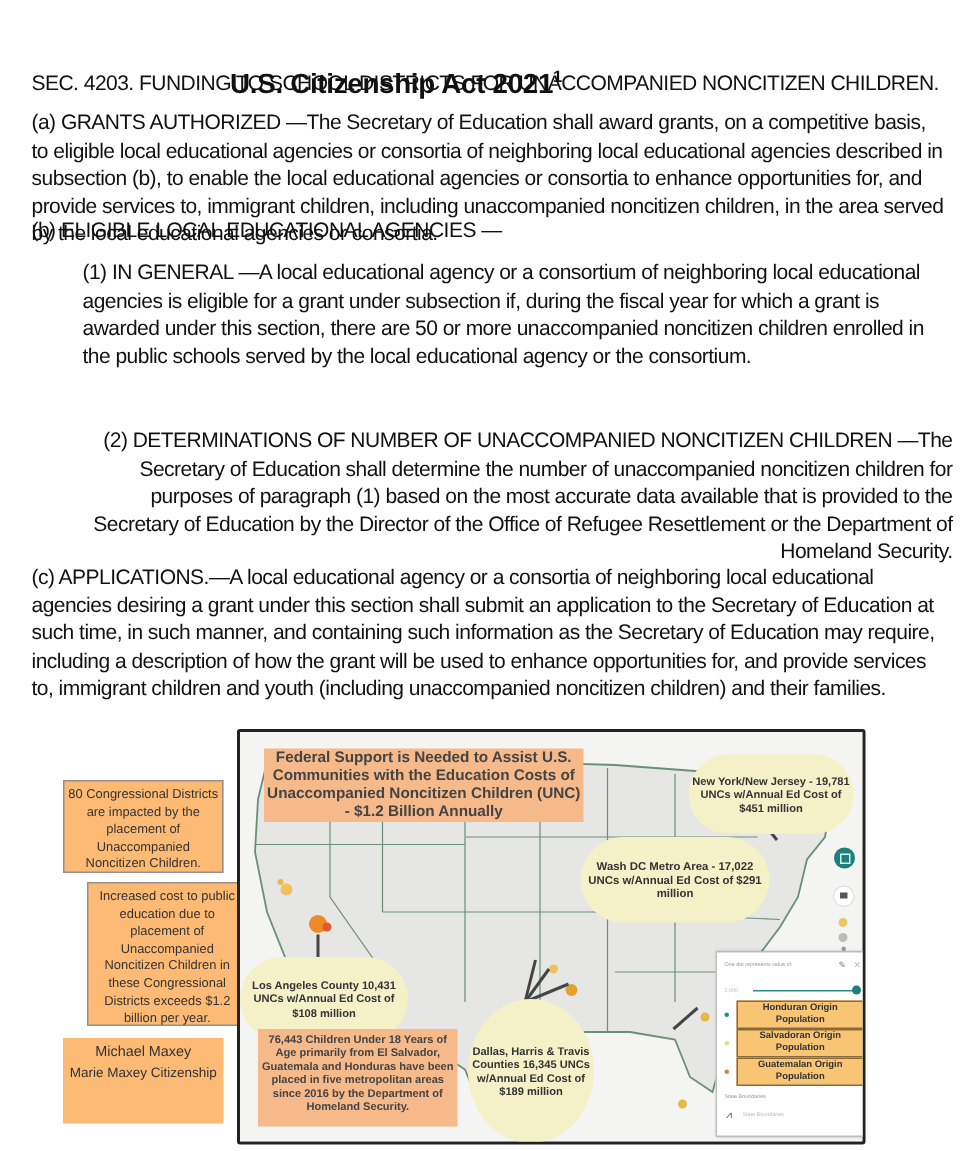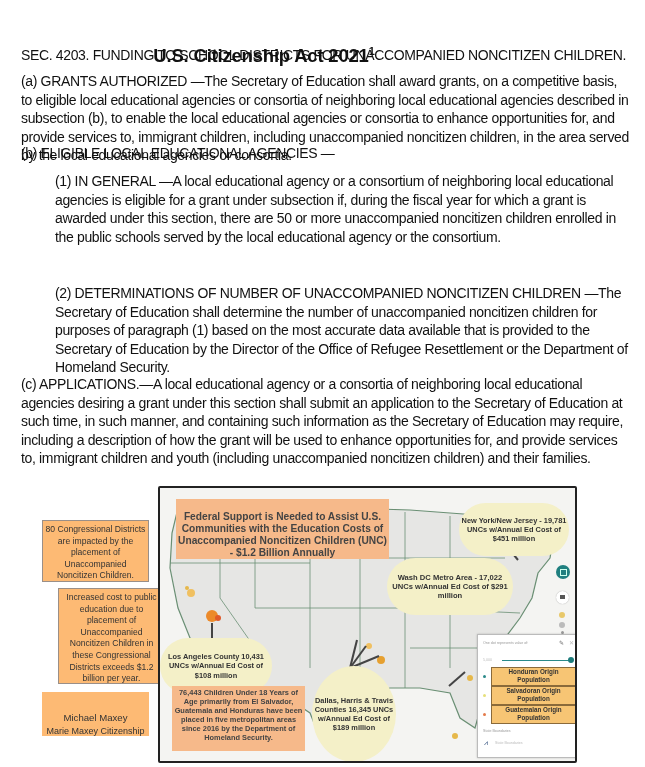--- a/index.html
+++ b/index.html
@@ -9,36 +9,36 @@
   .title { position: absolute; top: 10px; left: 0; width: 528px; text-align: center;
            font-family: "Liberation Sans", sans-serif; font-weight: bold; font-size: 18.5px; letter-spacing: -0.2px; margin-top: 35px; }
   .title sup { font-size: 11px; }
   .para { position: absolute; left: 21px; width: 610px; font-size: 14px; line-height: 18.6px;
           letter-spacing: -0.35px; font-family: "Liberation Sans", sans-serif; }
   .para.indent { left: 55px; width: 580px; }
   .p-sec { top: 46px; }
   .p-a { top: 72px; }
   .p-b { top: 144px; }
   .p-b1 { top: 172px; }
-  .p-b2 { top: 284px; }
+  .p-b2 { top: 284px; text-align: right; }
   .p-c { top: 375px; }
 
   
   .side { position: absolute; left: 42px; width: 107px; background: #fdba74; border: 1px solid #9a8f88;
           font-size: 8.6px; line-height: 11.6px; text-align: center; color: #333; padding: 3px 2px; box-sizing: border-box; }
   .side1 { top: 520px; height: 62px; }
   .side2 { top: 588px; height: 96px; margin-left: 16px; }
-  .side3 { top: 692px; height: 44px; border: none; font-size: 9px; line-height: 11px; padding-top: 20px; }
+  .side3 { top: 692px; height: 57px; border: none; font-size: 9px; line-height: 11px; padding-top: 4px; }
   .side3 .nm { font-size: 9.6px; margin-bottom: 3px; }
 
   .mapframe { position: absolute; left: 158px; top: 486px; width: 419px; height: 277px;
               border: 2px solid #222; border-radius: 2px; box-sizing: border-box; background: #f3f3f1; overflow: hidden; }
   .mapframe svg.map { position: absolute; left: 0; top: 0; }
   .callout-rect { position: absolute; background: #f6b98a; color: #444; font-weight: bold; text-align: center; }
-  .headline { left: 16px; top: 11px; width: 213px; height: 48px; font-size: 10.2px; line-height: 12px; padding-top: 12px; }
+  .headline { left: 16px; top: 11px; width: 213px; height: 48px; font-size: 10.2px; line-height: 12px; padding-top: 1px; }
   .dhs { left: 12px; top: 198px; width: 133px; height: 63px; font-size: 7.4px; line-height: 9px; padding-top: 2px; }
   .bubble { position: absolute; background: #f4f0c8; border-radius: 50%; color: #333; font-weight: bold;
             text-align: center; display: flex; align-items: center; justify-content: center; font-size: 7.4px; line-height: 9.2px; }
   .b-ny { left: 299px; top: 3px; width: 110px; height: 53px; border-radius: 40px; margin-top: 12px; }
   .b-dc { left: 193px; top: 70px; width: 126px; height: 57px; border-radius: 40px; font-size: 7.6px; margin-left: 34px; }
   .b-la { left: 0px; top: 150px; width: 112px; height: 56px; border-radius: 40px; }
   .b-tx { left: 152px; top: 178px; width: 84px; height: 96px; }
   .b-fl { left: 241px; top: 196px; width: 68px; height: 80px; }
 
   .legend { position: absolute; left: 317px; top: 146px; width: 100px; height: 122px; background: #fff;

